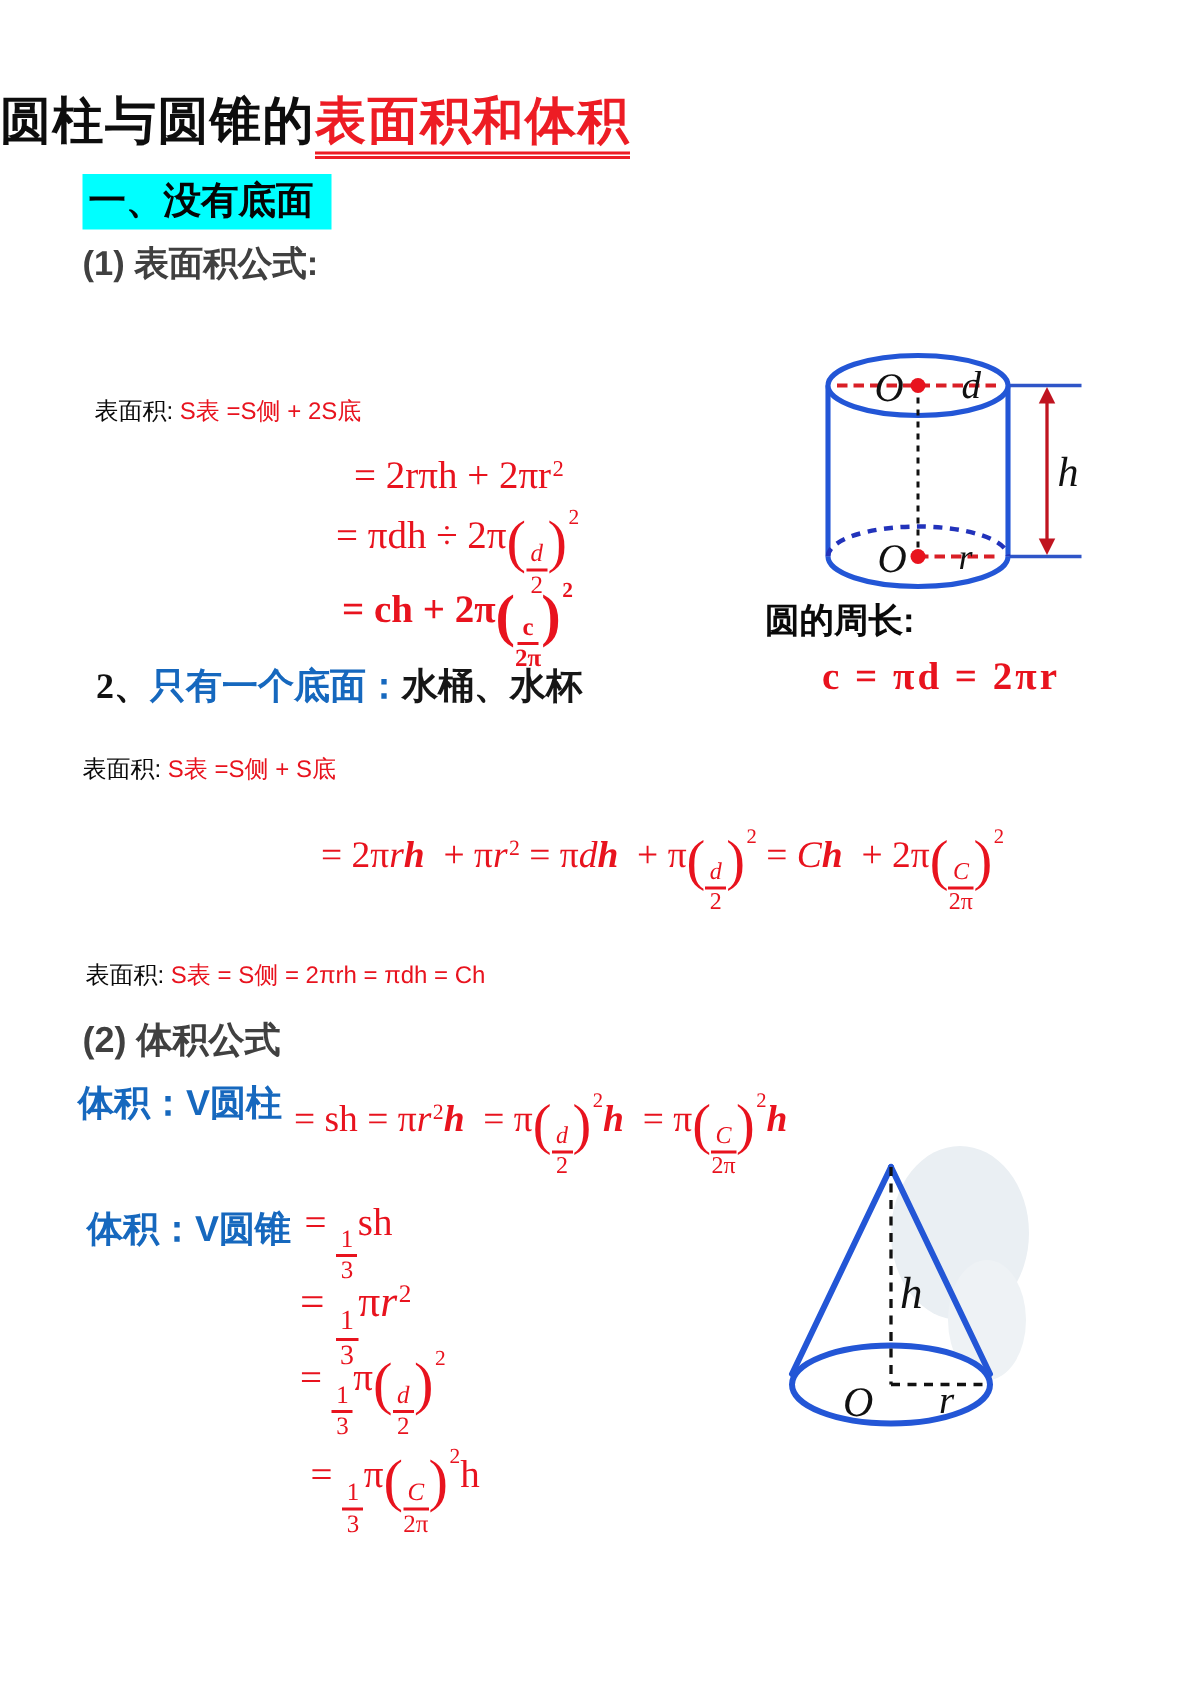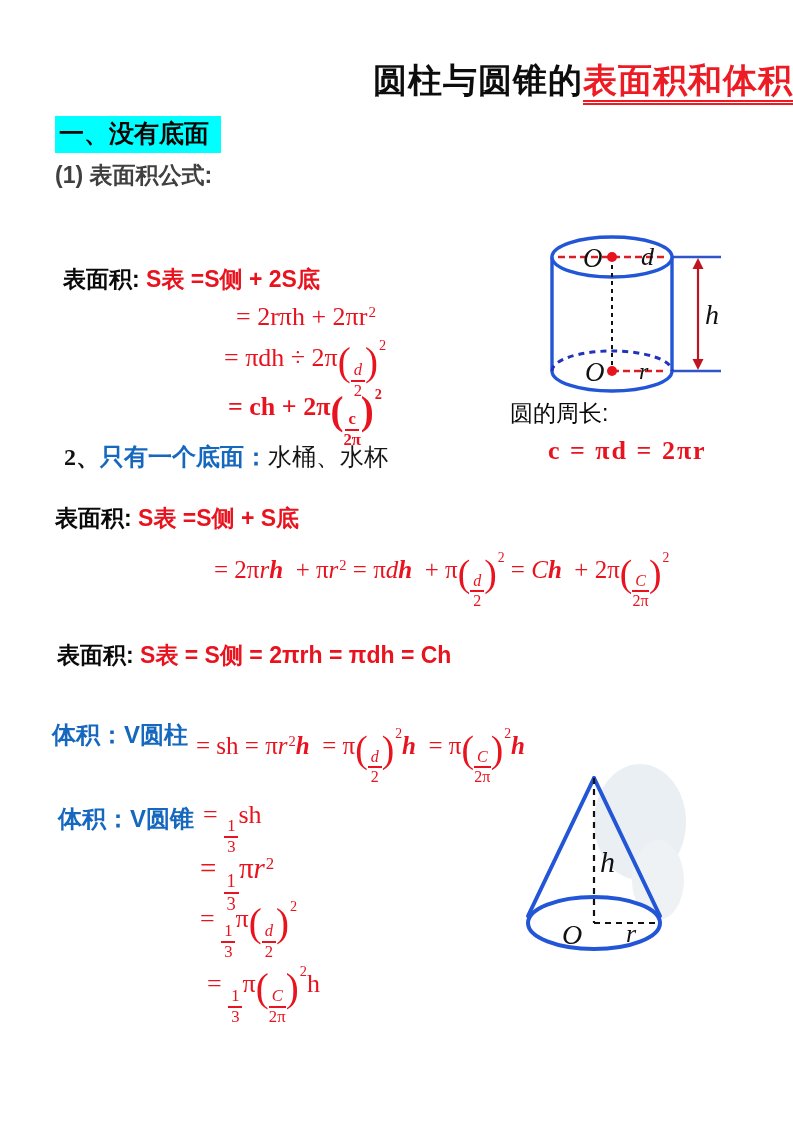--- a/index.html
+++ b/index.html
@@ -2,48 +2,48 @@
 <html><head>
 <meta charset="utf-8">
 <style>
   *{margin:0;padding:0;box-sizing:border-box}
   html,body{background:#ffffff}
   body{width:793px;height:1122px;font-family:"Liberation Sans",sans-serif;color:#111}
   .page{position:relative;width:793px;height:1122px;background:#ffffff;overflow:hidden}
   .abs{position:absolute}
 
   
-  .title{top:58px;left:0;width:100%;text-align:right;font-size:34px;font-weight:900;letter-spacing:1px;color:#0d0d0d}
+  .title{top:58px;left:0;width:100%;text-align:left;font-size:34px;font-weight:900;letter-spacing:1px;color:#0d0d0d}
   .title .tred{color:#ed1c24;border-bottom:5px double #ed1c24;padding-bottom:1px}
 
   
   .hl-heading{left:55px;top:116px;background:#00ffff;font-size:25px;font-weight:900;padding:1px 12px 3px 4px;color:#050505}
   .subhead{font-size:23px;font-weight:900;color:#404040}
   .blue{color:#1668be}
   .red{color:#e8131e}
   .item{font-size:24px;font-weight:900;white-space:pre}
   .item .num{font-family:"Liberation Serif",serif;font-weight:700}
-  .item .rest{font-weight:400;color:#161616}
-  .surfline{font-size:23px;font-weight:700;white-space:pre}
+  .item .rest{font-weight:700;color:#161616}
+  .surfline{font-size:16px;font-weight:400;white-space:pre}
   .surfline .lbl{color:#0a0a0a}
 
   
   .fx{font-family:"Liberation Serif",serif;color:#e8131e;font-size:26px;white-space:pre;line-height:1.15}
   .fx.bold{font-weight:700}
   .fx .tk-i{font-style:italic}
   .fx .tk-bi{font-weight:700;font-style:italic}
   .fx sup{font-size:0.58em;vertical-align:0.55em;margin-left:1px}
   .pf{display:inline-block;white-space:nowrap}
   .pf .par{font-size:1.5em;vertical-align:-0.22em;line-height:1}
   .pf > sup{vertical-align:1.15em;font-size:0.55em}
   .fr{display:inline-flex;flex-direction:column;align-items:center;vertical-align:-0.5em;line-height:1.02;font-size:0.64em}
   .fr .nu{border-bottom:2px solid currentColor;padding:0 3px 1px}
   .fr .dn{padding-top:1px}
 
-  .circ-label{font-size:23px;font-weight:400;color:#0a0a0a}
+  .circ-label{font-size:23px;font-weight:700;color:#0a0a0a}
   .circ-fx{font-family:"Liberation Serif",serif;font-size:26px;font-weight:700;color:#e8131e;letter-spacing:2px}
 
   svg text{font-family:"Liberation Serif",serif}
 </style>
 </head>
 <body>
 
 <div class="page">
 
   <h1 class="abs title"><span>圆柱与圆锥的</span><span class="tred">表面积和体积</span></h1>
@@ -75,20 +75,21 @@
           <span class="nu" style="font-style: italic;">d</span>
           <span class="dn">2</span>
         </span><span class="par">)</span><sup>2</sup></span><span class="tk-t"> = </span><span class="tk-i">C</span><span class="tk-bi">h</span><span class="tk-t">  + 2π</span><span class="pf"><span class="par">(</span><span class="fr">
           <span class="nu" style="font-style: italic;">C</span>
           <span class="dn">2π</span>
         </span><span class="par">)</span><sup>2</sup></span></div>
 
 
   <div class="abs surfline" style="left:57px;top:640px"><span class="lbl">表面积:</span><span> </span><span class="red">S表 = S侧 = 2πrh = πdh = Ch</span></div>
 
+  <div class="abs subhead" style="left:55px;top:677px;font-size:24px">(2) 体积公式</div>
 
   <div class="abs item blue" style="left:52px;top:719px">体积：V圆柱</div>
   <div class="abs fx" style="left:196px;top:726px;font-size:25px"><span class="tk-t">= sh = π</span><span class="tk-i">r</span><sup>2</sup><span class="tk-bi">h</span><span class="tk-t">  = π</span><span class="pf"><span class="par">(</span><span class="fr">
           <span class="nu" style="font-style: italic;">d</span>
           <span class="dn">2</span>
         </span><span class="par">)</span><sup>2</sup></span><span class="tk-bi">h</span><span class="tk-t">  = π</span><span class="pf"><span class="par">(</span><span class="fr">
           <span class="nu" style="font-style: italic;">C</span>
           <span class="dn">2π</span>
         </span><span class="par">)</span><sup>2</sup></span><span class="tk-bi">h</span></div>
 

